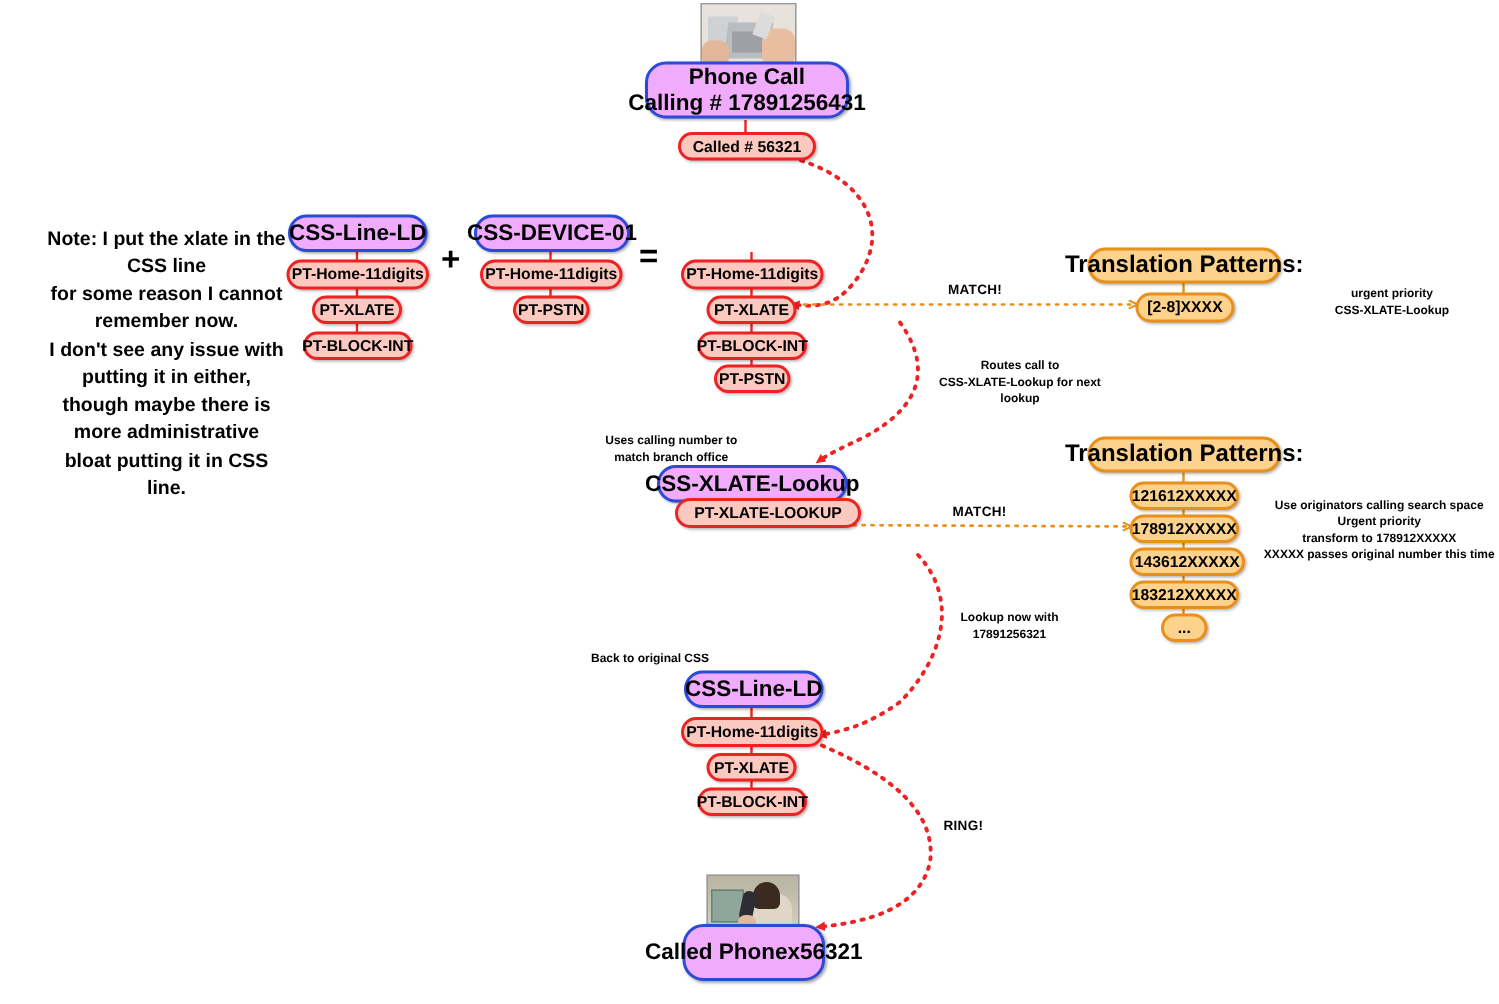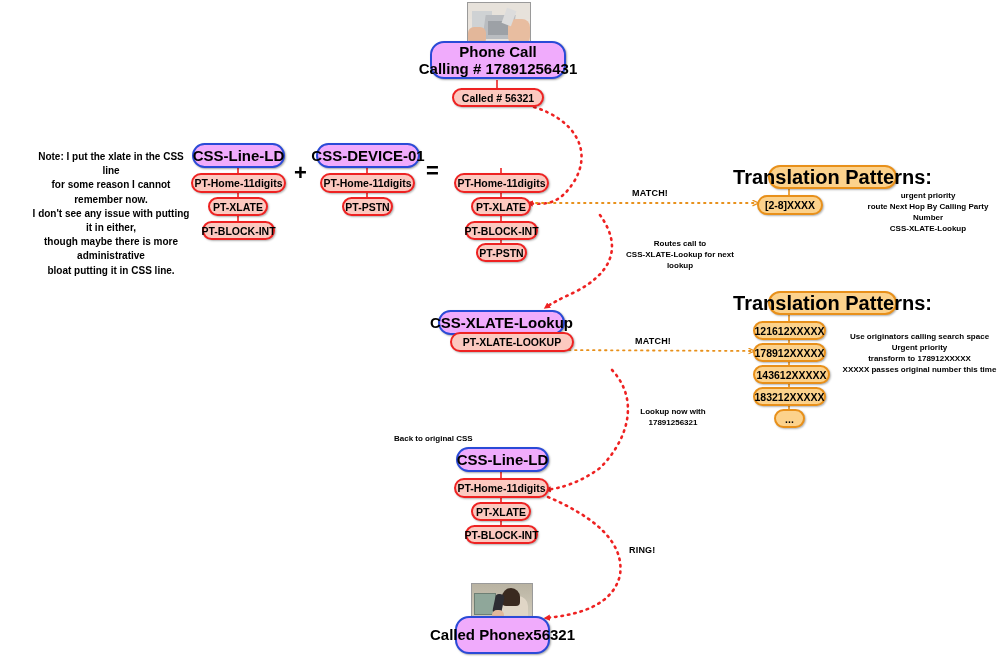--- a/index.html
+++ b/index.html
@@ -36,26 +36,26 @@
   }
   .orange{
     background:#fcd28c;
     border:2.2px solid #e8901a;
     border-radius:13px;
     color:#000;
     font-weight:bold;
     font-size:10.5px;
     box-shadow:1px 1px 2px rgba(0,0,0,.3);
   }
-  .orange.head{font-size:20px;border-radius:14px;margin-left:43px;}
+  .orange.head{font-size:16px;border-radius:14px;}
 
   
   .note{
     position:absolute;
-    font-size:10px;
+    font-size:13px;
     font-weight:bold;
     line-height:1.42;
     text-align:center;
     color:#000;
   }
   .anno{
     position:absolute;
     font-size:8px;
     font-weight:bold;
     line-height:1.38;
@@ -174,32 +174,35 @@
 
   <div class="node pink" style="left:454px;top:173px;width:95px;height:20px;">PT-Home-11digits</div>
   <div class="node pink" style="left:471px;top:197px;width:60px;height:19px;">PT-XLATE</div>
   <div class="node pink" style="left:465px;top:221px;width:73px;height:19px;">PT-BLOCK-INT</div>
   <div class="node pink" style="left:476px;top:243px;width:51px;height:19px;">PT-PSTN</div>
 
   <div class="node orange head" style="left:725px;top:165px;width:129px;height:24px;">Translation Patterns:</div>
   <div class="node orange" style="left:757px;top:195px;width:66px;height:20px;">[2-8]XXXX</div>
   <div class="anno" style="left:858px;top:190px;width:140px;">
     <div>urgent priority</div>
-    <div>route Next Hop By Calling Party Number</div>
     <div>CSS-XLATE-Lookup</div>
   </div>
 
   <div class="match" style="left:632px;top:188px;">MATCH!</div>
 
   <div class="anno" style="left:605px;top:238px;width:150px;">
     <div>Routes call to</div>
     <div>CSS-XLATE-Lookup for next</div>
     <div>lookup</div>
   </div>
 
+  <div class="anno" style="left:380px;top:288px;width:135px;">
+    <div>Uses calling number to</div>
+    <div>match branch office</div>
+  </div>
 
   <div class="node blue big" style="left:438px;top:310px;width:127px;height:25px;">CSS-XLATE-Lookup</div>
   <div class="node pink" style="left:450px;top:332px;width:124px;height:20px;">PT-XLATE-LOOKUP</div>
 
   <div class="match" style="left:635px;top:336px;">MATCH!</div>
 
   <div class="node orange head" style="left:725px;top:291px;width:129px;height:24px;">Translation Patterns:</div>
   <div class="node orange" style="left:753px;top:321px;width:73px;height:19px;">121612XXXXX</div>
   <div class="node orange" style="left:753px;top:343px;width:73px;height:19px;">178912XXXXX</div>
   <div class="node orange" style="left:753px;top:365px;width:77px;height:19px;">143612XXXXX</div>

